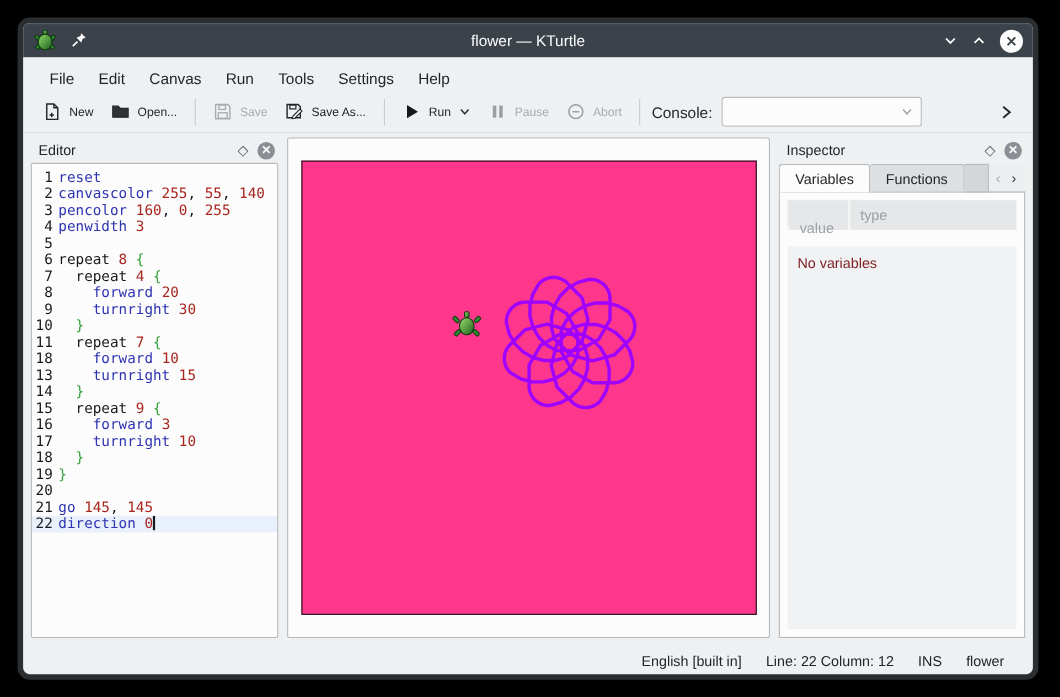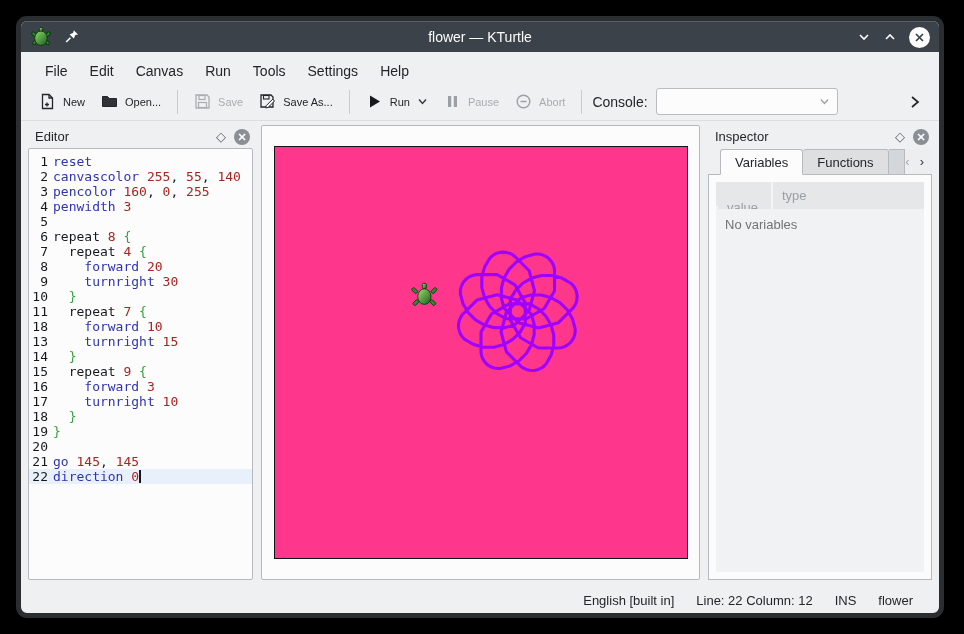--- a/index.html
+++ b/index.html
@@ -73,39 +73,39 @@
   .canvas-panel { flex:1; background:#fcfcfc; border:1px solid #b6babd; border-radius:2px;
     display:flex; align-items:center; justify-content:center; min-width:0; }
   .kcanvas { width:414px; height:413px; border:1px solid #141414; }
   .kcanvas svg { display:block; width:100%; height:100%; }
 
   
   .inspector-dock { width:224px; flex:none; }
   .tabbar { display:flex; align-items:flex-end; height:27px; flex:none; position:relative; z-index:2; }
   .tab { font-size:13px; padding:0 14px; height:26px; line-height:25px; color:#232629;
     border:1px solid #b6babd; border-radius:3px 3px 0 0; }
-  .tab.active { background:#fcfcfc; border-bottom:1px solid #fcfcfc;margin-left:12px; }
+  .tab.active { background:#fcfcfc; border-bottom:1px solid #fcfcfc; }
   .tab.inactive { background:#dddfe1; border-left:none; }
   .tab-stub { width:22px; height:26px; background:#d4d7d9; border:1px solid #b6babd;
     border-left:none; }
   .tab-scroll { height:26px; flex:1; background:#eceeef; border-bottom:1px solid #b6babd;
     display:flex; align-items:center; justify-content:flex-end; gap:10px; padding-right:8px;
     font-size:13px; }
   .tab-scroll .left { color:#a4a8ab; }
   .tab-scroll .right { color:#33383c; }
   .inspector-body { flex:1; background:#fcfcfc; border:1px solid #b6babd; margin-top:-1px;
     padding:7px; display:flex; flex-direction:column; min-height:0; }
   .vtable { flex:1; display:flex; flex-direction:column; min-height:0; }
   .vt-head { display:flex; height:27px; flex:none; background:#e5e7e9; }
   .vt-cell { display:flex; align-items:center; padding-left:9px; color:#9aa0a4; font-size:13px; }
   .vt-name { flex:1; }
   .vt-value { width:55px; border-left:2px solid #f4f5f6;margin-top:24px; }
   .vt-type { width:50px; border-left:2px solid #f4f5f6; }
-  .vt-body { flex:1; background:#f1f2f4; margin-top:0; padding:8px 9px;
-    color:#737373; font-size:13px; }
+  .vt-body { flex:1; background:#f1f2f4; margin-top:15px; padding:8px 9px;
+    color:#7f1d1d; font-size:13px; }
 
   
   .statusbar { height:26px; flex:none; display:flex; align-items:center;
     justify-content:flex-end; gap:22px; padding-right:26px; font-size:13px; color:#232629; }
 </style>
 </head>
 <body>
 
 <div class="window">
 

